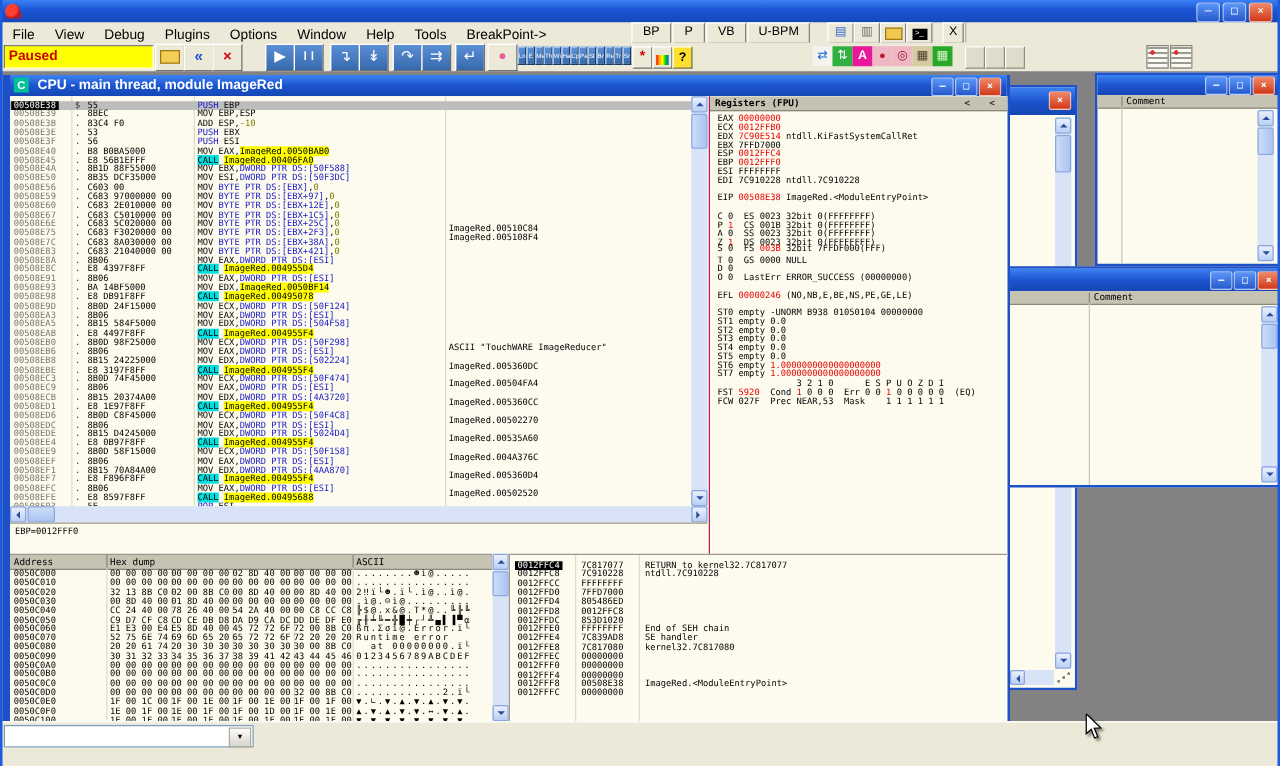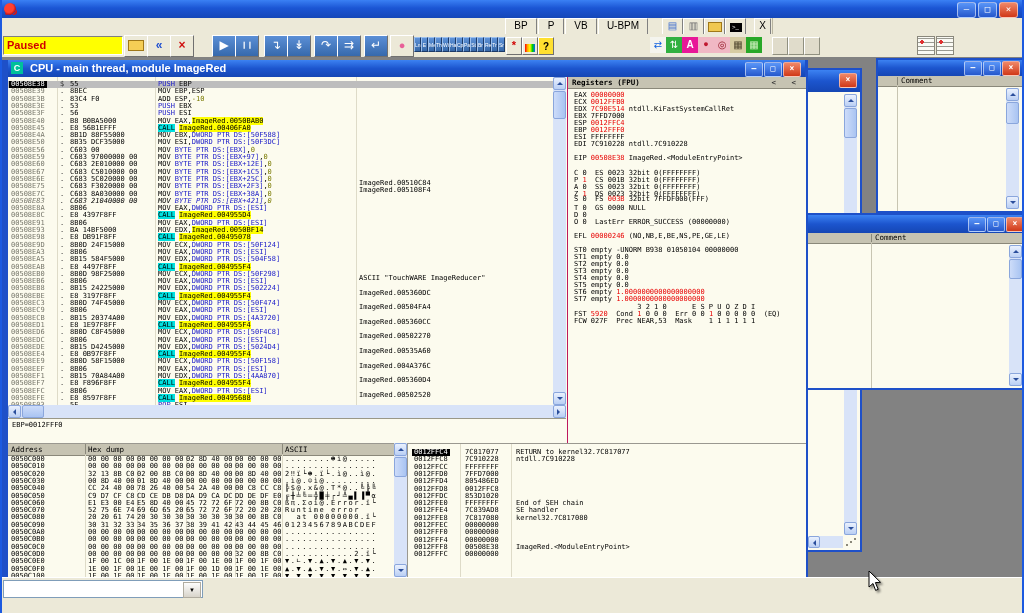--- a/index.html
+++ b/index.html
@@ -140,20 +140,21 @@
   <div class="titlebar">
     <div class="app-icon"></div>
     <div class="win-btns">
       <div class="wbtn">–</div>
       <div class="wbtn">□</div>
       <div class="wbtn close">×</div>
     </div>
   </div>
 
   <div class="menubar">
+    <span><span class="menu-item">File</span><span class="menu-item">View</span><span class="menu-item">Debug</span><span class="menu-item">Plugins</span><span class="menu-item">Options</span><span class="menu-item">Window</span><span class="menu-item">Help</span><span class="menu-item">Tools</span><span class="menu-item">BreakPoint-&gt;</span></span>
     <span class="plugin-bar">
         <span class="pbtn" style="left: 0px; width: 30px;">BP</span>
         <span class="pbtn" style="left: 33px; width: 24px;">P</span>
         <span class="pbtn" style="left: 60px; width: 30px;">VB</span>
         <span class="pbtn" style="left: 93px; width: 48px;">U-BPM</span>
         <span class="pico" style="left: 157px; color: rgb(64, 112, 208);">▤</span>
         <span class="pico" style="left: 178px; color: rgb(112, 112, 112);">▥</span>
         <span class="pico" style="left: 199px;"><span style="display: inline-block; width: 12px; height: 8px; background: rgb(240, 200, 80); border: 1px solid rgb(160, 120, 24); margin-top: 3px;"></span></span>
         <span class="pico" style="left: 220px;"><span style="display: inline-block; width: 12px; height: 9px; background: rgb(0, 0, 0); color: rgb(255, 255, 255); font-size: 6px; line-height: 8px; margin-top: 2px;">&gt;_</span></span>
         <span class="pico" style="left: 249px; width: 15px;">X</span>
@@ -296,21 +297,21 @@
             <div class="drow" style="top: 47.8px;"><span class="d-addr">00508E45</span><span class="d-flag">.</span><span class="d-bytes">E8 56B1EFFF</span><span class="d-instr"><span class="hl-c">CALL</span><span class=""> </span><span class="hl-y">ImageRed.00406FA0</span></span></div>
             <div class="drow" style="top: 55.1px;"><span class="d-addr">00508E4A</span><span class="d-flag">.</span><span class="d-bytes">8B1D 88F55000</span><span class="d-instr"><span class="">MOV EBX,</span><span class="c-b">DWORD PTR DS:[50F588]</span></span><span class="d-comm">ImageRed.00510C84</span></div>
             <div class="drow" style="top: 62.4px;"><span class="d-addr">00508E50</span><span class="d-flag">.</span><span class="d-bytes">8B35 DCF35000</span><span class="d-instr"><span class="">MOV ESI,</span><span class="c-b">DWORD PTR DS:[50F3DC]</span></span><span class="d-comm">ImageRed.005108F4</span></div>
             <div class="drow" style="top: 69.7px; text-align: right;"><span class="d-addr">00508E56</span><span class="d-flag">.</span><span class="d-bytes">C603 00</span><span class="d-instr"><span class="">MOV </span><span class="c-b">BYTE PTR DS:[EBX]</span><span class="">,</span><span class="c-o">0</span></span></div>
             <div class="drow" style="top: 77px;"><span class="d-addr">00508E59</span><span class="d-flag">.</span><span class="d-bytes">C683 97000000 00</span><span class="d-instr"><span class="">MOV </span><span class="c-b">BYTE PTR DS:[EBX+97]</span><span class="">,</span><span class="c-o">0</span></span></div>
             <div class="drow" style="top: 84.3px;"><span class="d-addr">00508E60</span><span class="d-flag">.</span><span class="d-bytes">C683 2E010000 00</span><span class="d-instr"><span class="">MOV </span><span class="c-b">BYTE PTR DS:[EBX+12E]</span><span class="">,</span><span class="c-o">0</span></span></div>
             <div class="drow" style="top: 91.6px;"><span class="d-addr">00508E67</span><span class="d-flag">.</span><span class="d-bytes">C683 C5010000 00</span><span class="d-instr"><span class="">MOV </span><span class="c-b">BYTE PTR DS:[EBX+1C5]</span><span class="">,</span><span class="c-o">0</span></span></div>
             <div class="drow" style="top: 98.9px;"><span class="d-addr">00508E6E</span><span class="d-flag">.</span><span class="d-bytes">C683 5C020000 00</span><span class="d-instr"><span class="">MOV </span><span class="c-b">BYTE PTR DS:[EBX+25C]</span><span class="">,</span><span class="c-o">0</span></span></div>
             <div class="drow" style="top: 106.2px;"><span class="d-addr">00508E75</span><span class="d-flag">.</span><span class="d-bytes">C683 F3020000 00</span><span class="d-instr"><span class="">MOV </span><span class="c-b">BYTE PTR DS:[EBX+2F3]</span><span class="">,</span><span class="c-o">0</span></span></div>
             <div class="drow" style="top: 113.5px;"><span class="d-addr">00508E7C</span><span class="d-flag">.</span><span class="d-bytes">C683 8A030000 00</span><span class="d-instr"><span class="">MOV </span><span class="c-b">BYTE PTR DS:[EBX+38A]</span><span class="">,</span><span class="c-o">0</span></span></div>
-            <div class="drow" style="top: 120.8px; font-style: italic;"><span class="d-addr">00508E83</span><span class="d-flag">.</span><span class="d-bytes">C683 21040000 00</span><span class="d-instr"><span class="">MOV </span><span class="c-b">BYTE PTR DS:[EBX+421]</span><span class="">,</span><span class="c-o">0</span></span></div>
+            <div class="drow" style="top: 120.8px;"><span class="d-addr">00508E83</span><span class="d-flag">.</span><span class="d-bytes">C683 21040000 00</span><span class="d-instr"><span class="">MOV </span><span class="c-b">BYTE PTR DS:[EBX+421]</span><span class="">,</span><span class="c-o">0</span></span></div>
             <div class="drow" style="top: 128.1px;"><span class="d-addr">00508E8A</span><span class="d-flag">.</span><span class="d-bytes">8B06</span><span class="d-instr"><span class="">MOV EAX,</span><span class="c-b">DWORD PTR DS:[ESI]</span></span></div>
             <div class="drow" style="top: 135.4px;"><span class="d-addr">00508E8C</span><span class="d-flag">.</span><span class="d-bytes">E8 4397F8FF</span><span class="d-instr"><span class="hl-c">CALL</span><span class=""> </span><span class="hl-y">ImageRed.004955D4</span></span></div>
             <div class="drow" style="top: 142.7px;"><span class="d-addr">00508E91</span><span class="d-flag">.</span><span class="d-bytes">8B06</span><span class="d-instr"><span class="">MOV EAX,</span><span class="c-b">DWORD PTR DS:[ESI]</span></span></div>
             <div class="drow" style="top: 150px;"><span class="d-addr">00508E93</span><span class="d-flag">.</span><span class="d-bytes">BA 14BF5000</span><span class="d-instr"><span class="">MOV EDX,</span><span class="hl-y">ImageRed.0050BF14</span></span><span class="d-comm">ASCII "TouchWARE ImageReducer"</span></div>
             <div class="drow" style="top: 157.3px;"><span class="d-addr">00508E98</span><span class="d-flag">.</span><span class="d-bytes">E8 DB91F8FF</span><span class="d-instr"><span class="hl-c">CALL</span><span class=""> </span><span class="hl-y">ImageRed.00495078</span></span></div>
             <div class="drow" style="top: 164.6px;"><span class="d-addr">00508E9D</span><span class="d-flag">.</span><span class="d-bytes">8B0D 24F15000</span><span class="d-instr"><span class="">MOV ECX,</span><span class="c-b">DWORD PTR DS:[50F124]</span></span><span class="d-comm">ImageRed.005360DC</span></div>
             <div class="drow" style="top: 171.9px;"><span class="d-addr">00508EA3</span><span class="d-flag">.</span><span class="d-bytes">8B06</span><span class="d-instr"><span class="">MOV EAX,</span><span class="c-b">DWORD PTR DS:[ESI]</span></span></div>
             <div class="drow" style="top: 179.2px;"><span class="d-addr">00508EA5</span><span class="d-flag">.</span><span class="d-bytes">8B15 584F5000</span><span class="d-instr"><span class="">MOV EDX,</span><span class="c-b">DWORD PTR DS:[504F58]</span></span><span class="d-comm">ImageRed.00504FA4</span></div>
             <div class="drow" style="top: 186.5px;"><span class="d-addr">00508EAB</span><span class="d-flag">.</span><span class="d-bytes">E8 4497F8FF</span><span class="d-instr"><span class="hl-c">CALL</span><span class=""> </span><span class="hl-y">ImageRed.004955F4</span></span></div>
             <div class="drow" style="top: 193.8px;"><span class="d-addr">00508EB0</span><span class="d-flag">.</span><span class="d-bytes">8B0D 98F25000</span><span class="d-instr"><span class="">MOV ECX,</span><span class="c-b">DWORD PTR DS:[50F298]</span></span><span class="d-comm">ImageRed.005360CC</span></div>

